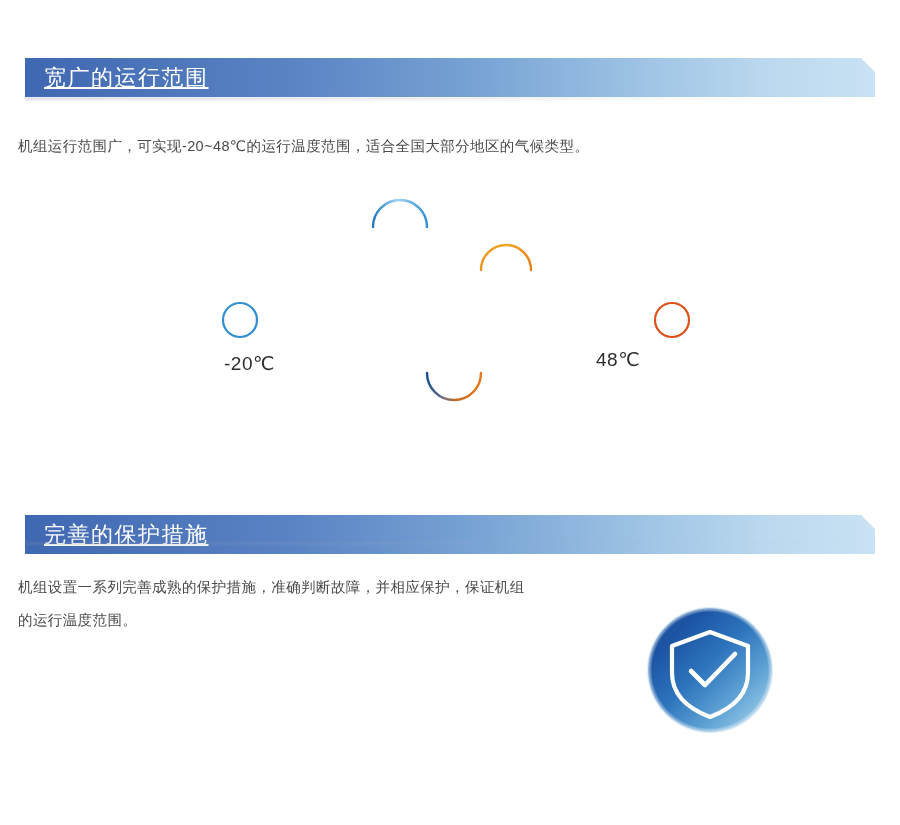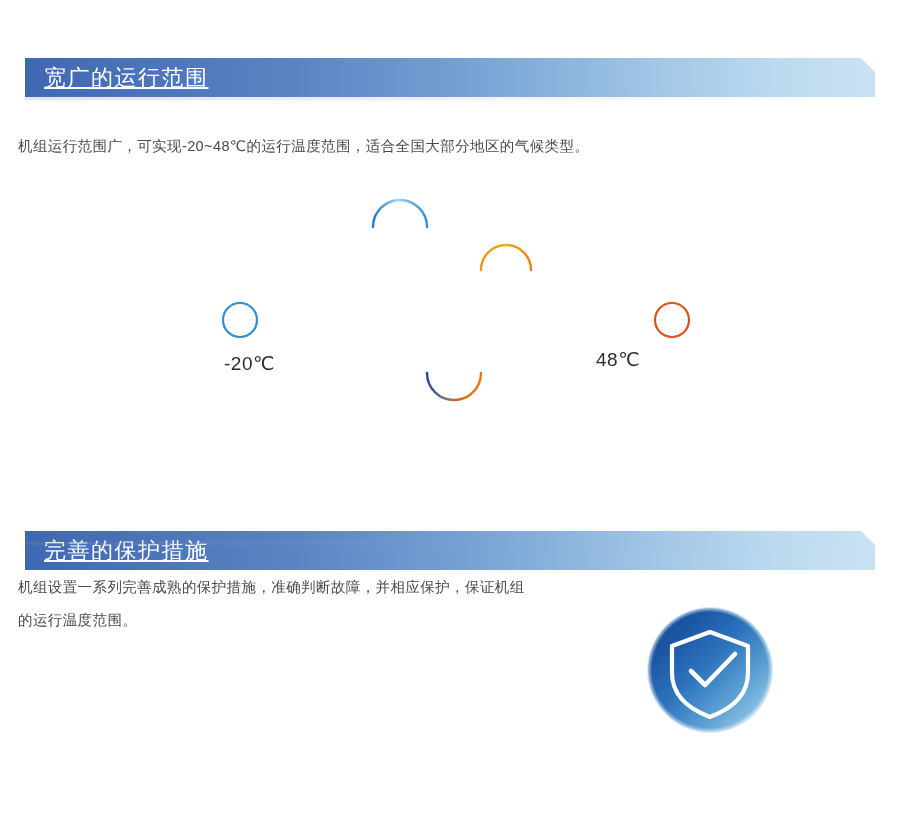--- a/index.html
+++ b/index.html
@@ -196,21 +196,21 @@
       <circle cx="240" cy="135" r="17" stroke="#2f8fd0" stroke-width="2.2" fill="#ffffff"></circle>
 
       <circle cx="672" cy="135" r="17" stroke="#e0501b" stroke-width="2.2" fill="#ffffff"></circle>
     </g>
   </svg>
 </div>
 
 <div class="temp-label temp-label-left">-20℃</div>
 <div class="temp-label temp-label-right">48℃</div>
 
-<div class="section" style="top:531px;">
+<div class="section" style="top:515px;">
   <div class="banner">
     <span class="banner-title">完善的保护措施</span>
   </div>
 </div>
 <div class="banner-shadow" style="top:542px;"></div>
 
 <div class="paragraph" style="top:571px;font-family:Liberation Serif, serif;">机组设置一系列完善成熟的保护措施，准确判断故障，并相应保护，保证机组</div>
 <div class="paragraph" style="top:604px;">的运行温度范围。</div>
 
 <div class="shield-badge">

